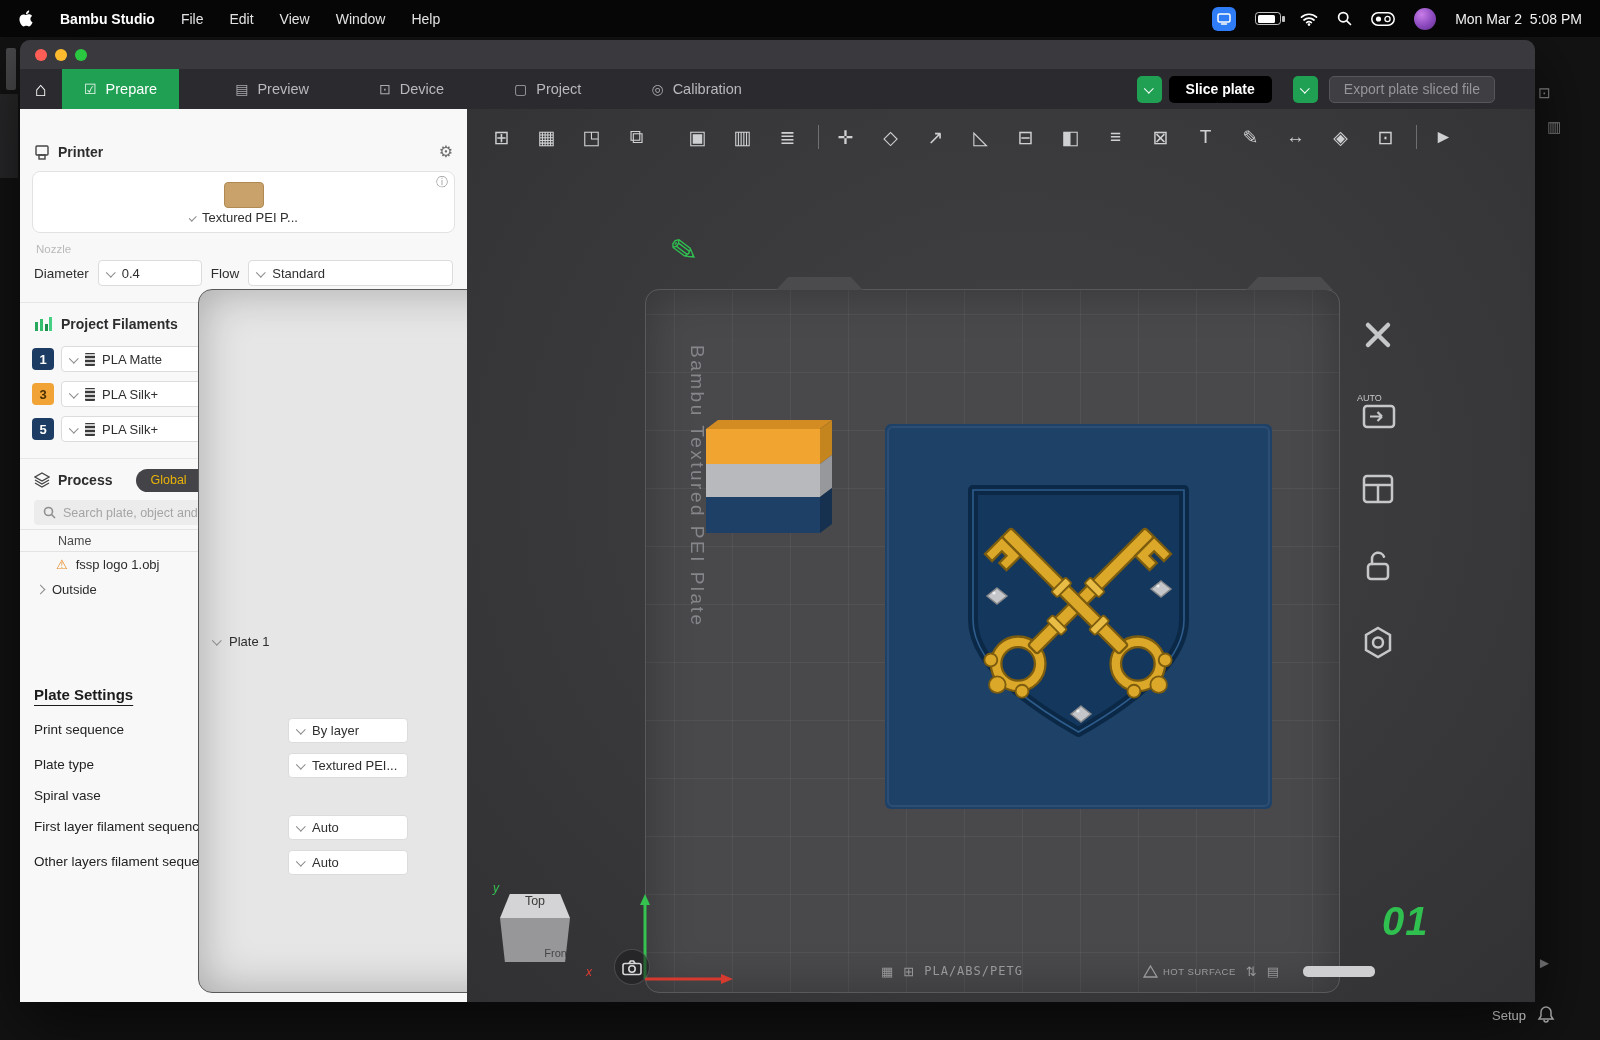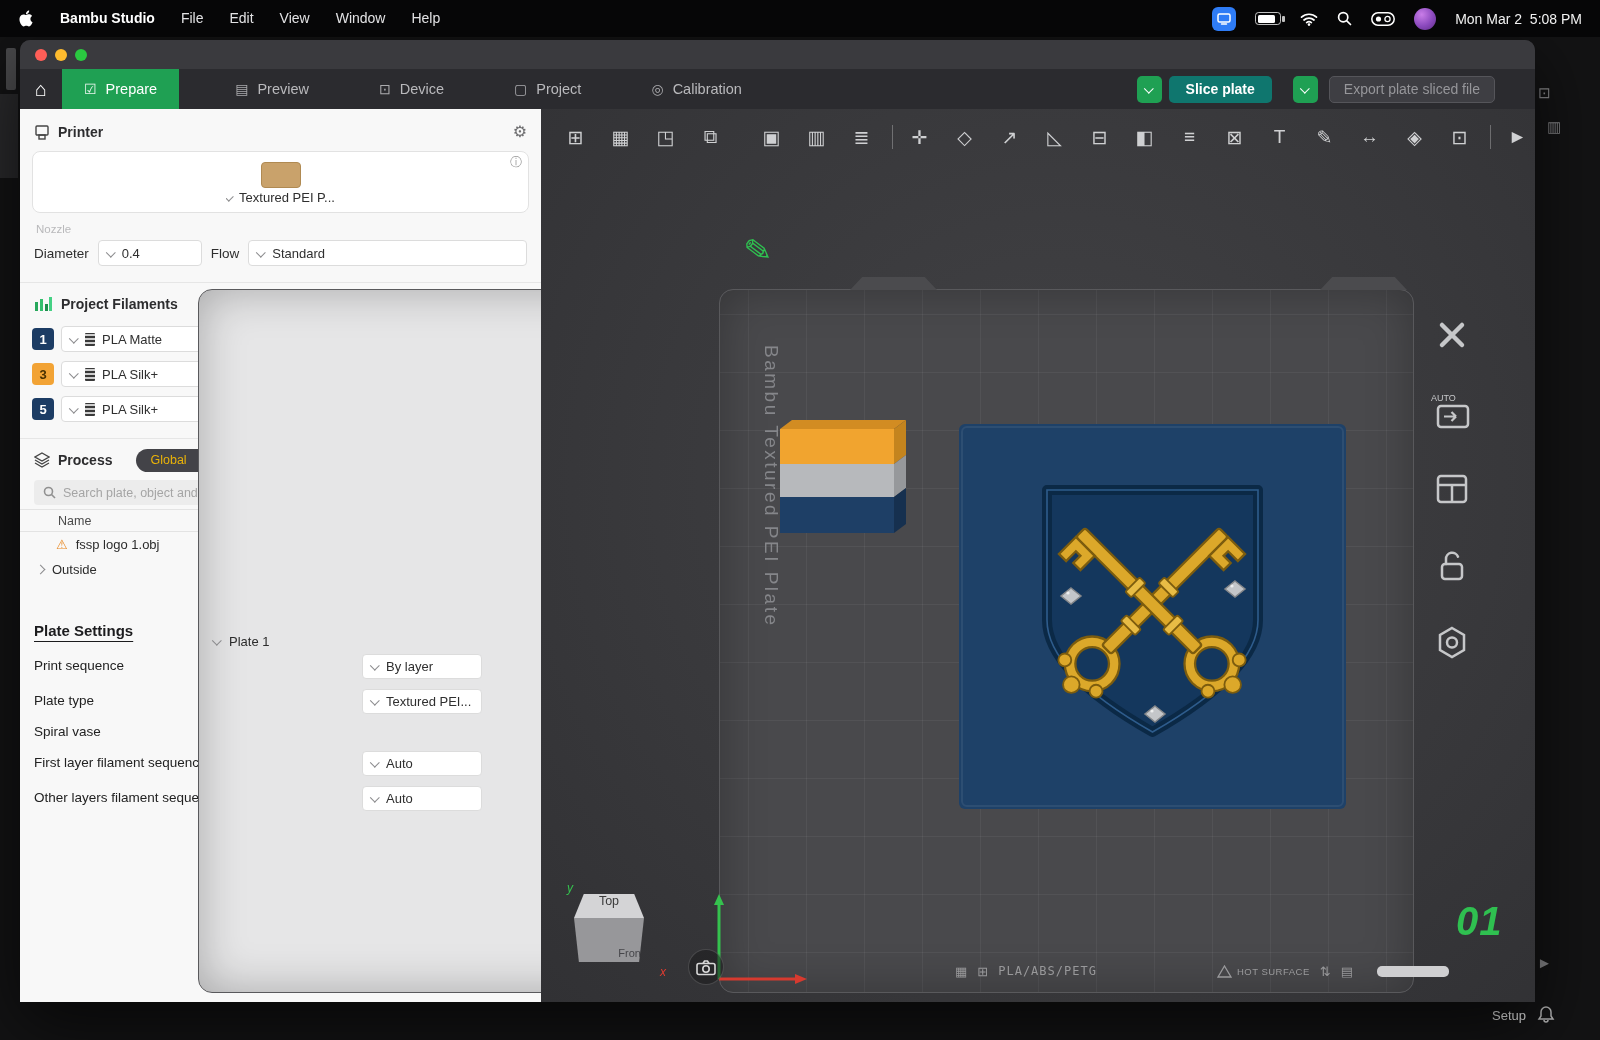--- a/index.html
+++ b/index.html
@@ -1,21 +1,21 @@
 <!DOCTYPE html>
 <html><head>
 <meta charset="utf-8">
 <style>
 *{margin:0;padding:0;box-sizing:border-box}
 html,body{width:1600px;height:1040px;overflow:hidden}
 body{background:#131314;font-family:"Liberation Sans",sans-serif;position:relative;color:#222}
 
 
 .menubar{position:absolute;top:0;left:0;width:1600px;height:37px;background:#060607;display:flex;align-items:center;padding:0 18px;color:#ececec;font-size:14px;z-index:50}
-.mb-left{display:flex;gap:26px}
+.mb-left{display:flex;align-items:center;gap:26px}
 .mb-app{font-weight:700;color:#fff}
 .mb-item{color:#e2e2e4}
 .mb-right{margin-left:auto;display:flex;align-items:center;gap:19px}
 .share-badge{width:24px;height:24px;border-radius:6px;background:#2e7cf6;display:flex;align-items:center;justify-content:center}
 .batt{position:relative;width:26px;height:13px;border:1.5px solid rgba(255,255,255,.75);border-radius:3.5px}
 .batt i{position:absolute;left:1.5px;top:1.5px;bottom:1.5px;width:72%;background:#fff;border-radius:1.5px;display:block}
 .batt::after{content:"";position:absolute;right:-4.5px;top:3px;width:2.5px;height:5.5px;background:rgba(255,255,255,.75);border-radius:1px}
 .avatar{width:22px;height:22px;border-radius:50%;background:radial-gradient(circle at 35% 30%,#c97de8,#8a49bd 55%,#5f2d86)}
 .mb-clock{font-size:14px;color:#f2f2f2;white-space:pre}
 
@@ -36,31 +36,31 @@
 .win-title{position:absolute;left:0;right:0;text-align:center;font-size:13px;font-weight:700;color:#e7e7e9;pointer-events:none}
 
 
 .tabbar{height:40px;background:#2b2b2f;display:flex;align-items:center}
 .home-btn{width:42px;height:40px;display:flex;align-items:center;justify-content:center;color:#fff;font-size:20px}
 .tab{display:flex;align-items:center;gap:9px;height:40px;padding:0 22px;color:#b9b9bc;font-size:14.5px;margin-right:26px}
 .tab .tab-ic{font-size:14px;opacity:.9}
 .tab.active{background:#1fa053;color:#fff;margin-right:34px}
 .tab-actions{margin-left:auto;display:flex;align-items:center;gap:7px;margin-right:40px}
 .chev-sq{width:25px;height:27px;border-radius:5px;background:#1fa053;display:flex;align-items:center;justify-content:center}
-.btn-slice{height:27px;padding:0 17px;border:none;border-radius:5px;background:#0f766e;color:#fff;font-size:14px;font-weight:700;font-family:inherit}
+.btn-slice{height:27px;padding:0 17px;border:none;border-radius:5px;background:#000000;color:#fff;font-size:14px;font-weight:700;font-family:inherit}
 .btn-export{height:27px;padding:0 14px;border:1px solid #55555a;border-radius:5px;background:#3e3e43;color:#96969a;font-size:14px;font-family:inherit;margin-left:4px}
 
 
 .chev{display:inline-block;width:7px;height:7px;border-left:1.6px solid #8b8b8d;border-bottom:1.6px solid #8b8b8d;transform:rotate(-45deg) translateY(-1px);flex:none}
 .chev.right{transform:rotate(-135deg)}
 .chev.white{border-color:#fff}
 
 
 .main{display:flex;height:893px}
-.sidebar{width:521px;background:#f8f8f8;padding-top:8px;position:relative;font-size:13px;color:#333;flex:none}
+.sidebar{width:447px;background:#f8f8f8;padding-top:28px;position:relative;font-size:13px;color:#333;flex:none}
 .viewport{flex:1;position:relative;background:radial-gradient(ellipse at 52% 42%,#424245 0%,#39393c 55%,#313134 100%);overflow:hidden}
 
 
 .sec-head{display:flex;align-items:center;gap:8px;padding:0 14px;height:30px}
 .sec-title{font-weight:700;font-size:14px;color:#2d2d2f}
 .spacer{flex:1}
 .gear{color:#6e6e70;font-size:16px;line-height:1}
 .printer-cards{display:flex;gap:10px;padding:4px 12px 8px}
 .card{background:#fff;border:1px solid #e2e2e2;border-radius:8px;position:relative}
 .printer-card{flex:1.55;height:62px;display:flex;align-items:center;gap:8px;padding:0 10px}
@@ -100,21 +100,21 @@
 .tree-row{display:flex;align-items:center;height:25px;font-size:13px;color:#2c2c2c}
 .tree-row.plate{background:#e6e6e7;padding-left:15px;gap:8px}
 .tree-row.obj{padding-left:36px;gap:8px}
 .tree-row.outside{padding-left:17px;gap:8px}
 .warn{color:#e8861f;font-size:13px}
 .obj-name{flex:1}
 .cb{width:16px;height:16px;border-radius:3px;background:#1fa053;color:#fff;font-size:11px;display:flex;align-items:center;justify-content:center;flex:none}
 .cb.empty{background:#fff;border:1px solid #bcbcbc;color:transparent}
 .fila-pill{width:46px;height:20px;border-radius:3px;color:#fff;display:flex;align-items:center;justify-content:center;font-size:12.5px;margin:0 12px 0 10px}
 .support-ic{color:#9fb3a5;font-size:13px;margin-right:52px}
-.plate-settings{padding:0 14px;margin-top:40px}
+.plate-settings{padding:0 14px;margin-top:84px}
 .ps-title{font-size:15px;font-weight:700;color:#1c1c1e;text-decoration:underline;text-underline-offset:5px;margin-bottom:15px}
 .ps-row{display:flex;align-items:center;margin-bottom:10px}
 .ps-lbl{width:196px;font-size:13.5px;color:#222;line-height:1.25}
 .ps-dd{width:120px;height:25px;margin-left:auto;margin-right:45px}
 .ps-cb{margin-left:auto;margin-right:148px}
 
 
 .vtoolbar{position:absolute;left:18px;top:8px;display:flex;align-items:center;height:40px}
 .vt-ic{width:33px;height:33px;display:flex;align-items:center;justify-content:center;color:#cfd0d2;font-size:19px;margin-right:12px}
 .vt-sep{width:1px;height:24px;background:rgba(255,255,255,.28);margin:0 10px 0 2px}

